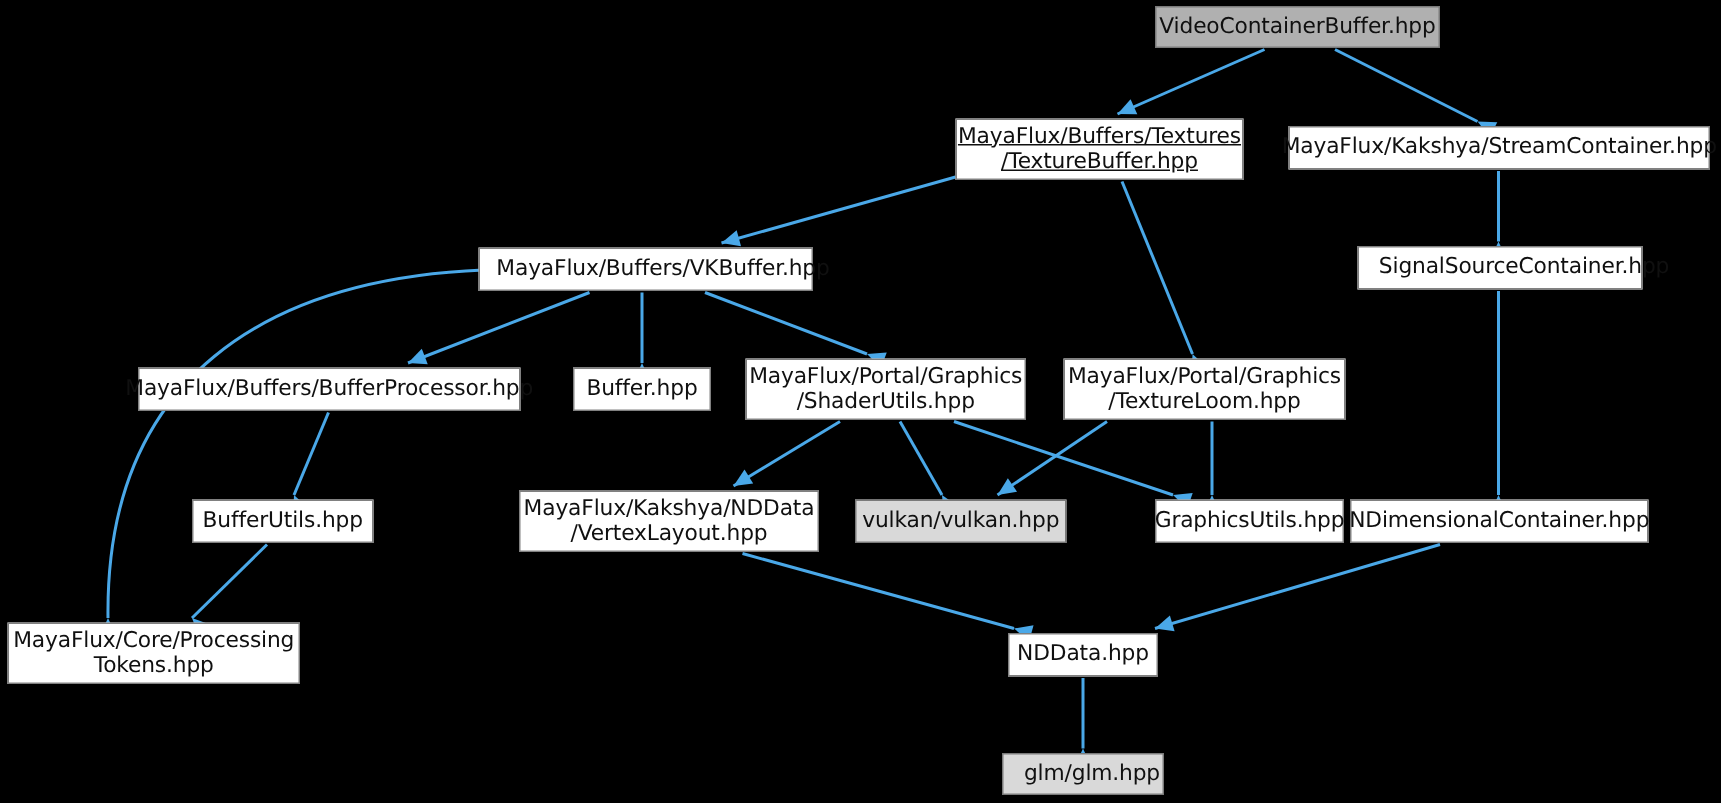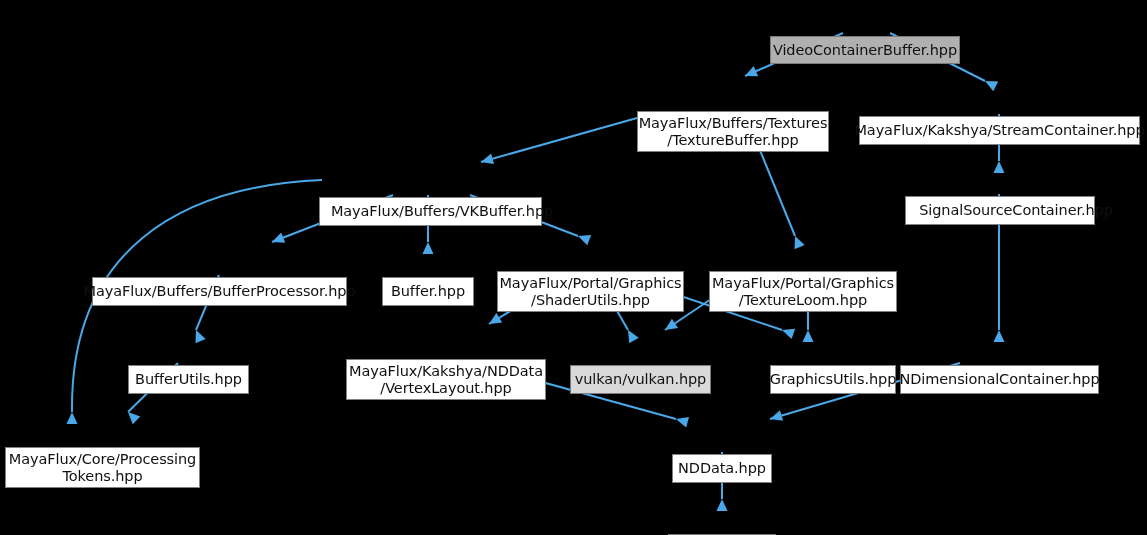--- a/index.html
+++ b/index.html
@@ -30,21 +30,20 @@
     justify-content: center;
     text-align: center;
     border: 1px solid #808080;
     background: #ffffff;
     color: #101010;
     font-size: 14.5px;
     line-height: 17px;
     letter-spacing: -0.1px;
     white-space: pre;
     z-index: 5;
-    margin-top: 32px;
   }
   .node.fill-gray   { background: #b0b0b0; border-color: #7a7a7a; }
   .node.fill-ltgray { background: #d9d9d9; border-color: #7a7a7a; }
 </style>
 </head>
 <body>
 
 <div id="graph">
   <svg id="edges" width="1147" height="535" viewBox="0 0 1147 535" xmlns="http://www.w3.org/2000/svg">
       <g>
@@ -122,21 +121,21 @@
       <g>
         <path d="M 960,363 L 770,419" stroke="#4aa8e8" stroke-width="2" fill="none"></path>
         <polygon points="0,0 -12,-5.5 -12,5.5" fill="#4aa8e8" transform="translate(770,419) rotate(163.38422394120613)"></polygon>
       </g>
       <g>
         <path d="M 722,452 L 722,499" stroke="#4aa8e8" stroke-width="2" fill="none"></path>
         <polygon points="0,0 -12,-5.5 -12,5.5" fill="#4aa8e8" transform="translate(722,499) rotate(270.0002104591497)"></polygon>
       </g>
     </svg>
 <div class="node fill-gray" style="left: 770px; top: 4px; width: 190px; height: 28px;">VideoContainerBuffer.hpp</div>
-    <div class="node " style="left: 637px; top: 79px; width: 192px; height: 41px;">MayaFlux/Buffers/Textures
+    <div class="node " style="left: 637px; top: 79px; width: 192px; height: 41px; text-decoration: underline;">MayaFlux/Buffers/Textures
 /TextureBuffer.hpp</div>
     <div class="node " style="left: 859px; top: 84px; width: 281px; height: 29px; text-align: center;">MayaFlux/Kakshya/StreamContainer.hpp</div>
     <div class="node " style="left: 319px; top: 165px; width: 223px; height: 29px; padding-left: 23px;">MayaFlux/Buffers/VKBuffer.hpp</div>
     <div class="node " style="left: 905px; top: 164px; width: 190px; height: 29px; padding-left: 32px;">SignalSourceContainer.hpp</div>
     <div class="node " style="left: 92px; top: 245px; width: 255px; height: 29px;">MayaFlux/Buffers/BufferProcessor.hpp</div>
     <div class="node " style="left: 382px; top: 245px; width: 92px; height: 29px;">Buffer.hpp</div>
     <div class="node " style="left: 497px; top: 239px; width: 187px; height: 41px;">MayaFlux/Portal/Graphics
 /ShaderUtils.hpp</div>
     <div class="node " style="left: 709px; top: 239px; width: 188px; height: 41px;">MayaFlux/Portal/Graphics
 /TextureLoom.hpp</div>

